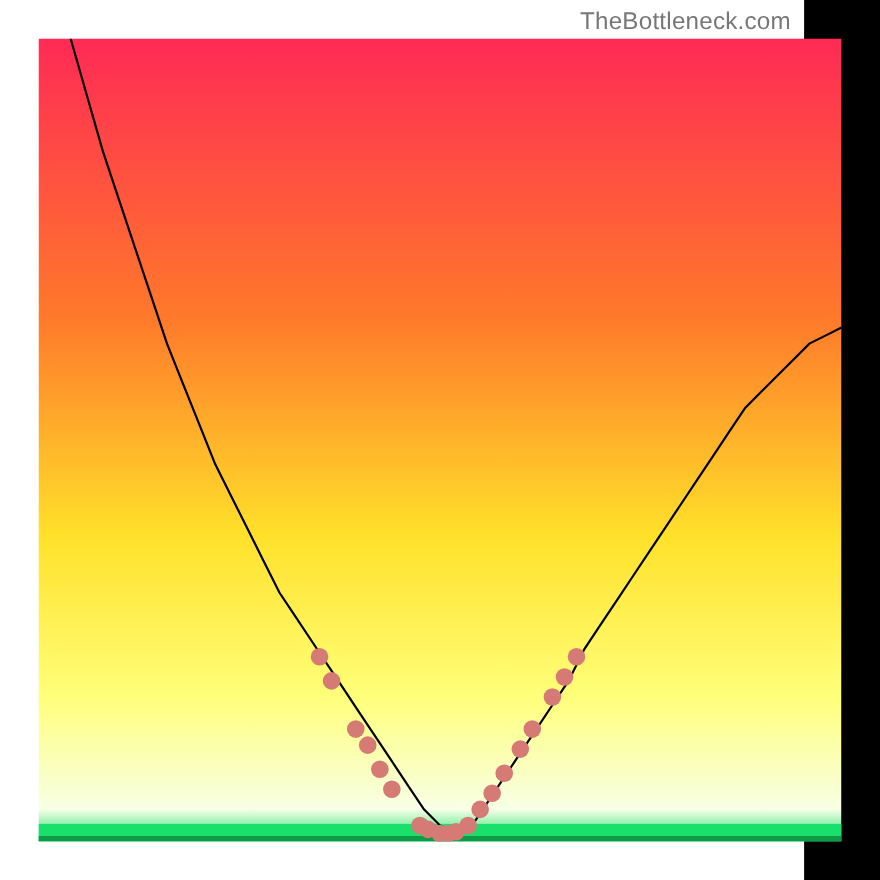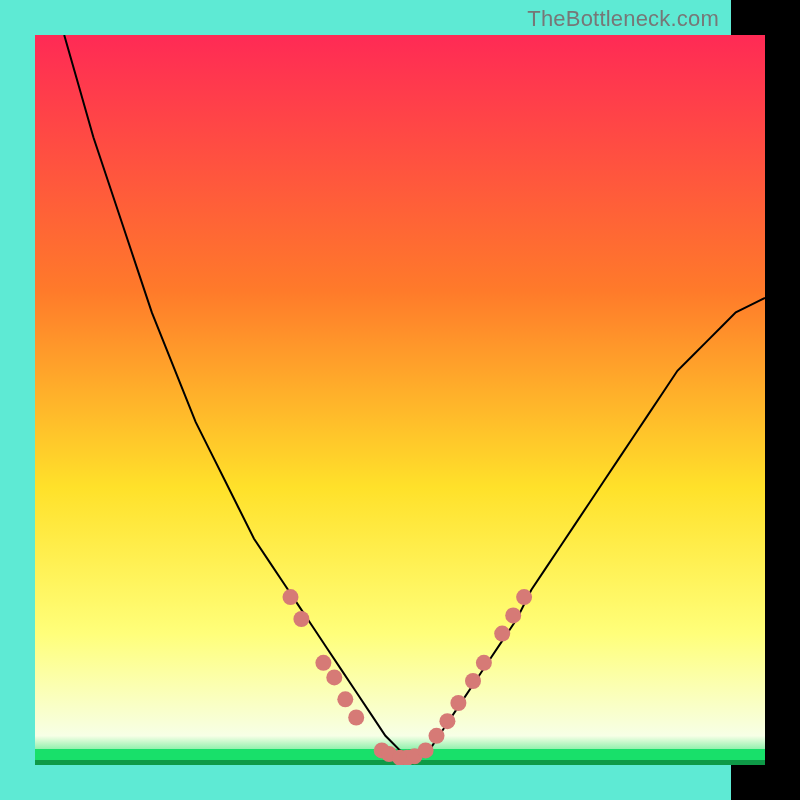--- a/index.html
+++ b/index.html
@@ -8,21 +8,21 @@
     width: 800px;
     height: 800px;
     background: #000;
     font-family: Arial, Helvetica, sans-serif;
     overflow: hidden;
   }
   .frame {
     position: relative;
     width: 731px;
     height: 800px;
-    background: #5eead4;
+    background: #ffffff;
   }
   .plot-area {
     position: absolute;
     left: 35px;
     top: 35px;
     width: 730px;
     height: 730px;
   }
   .attribution {
     position: absolute;

